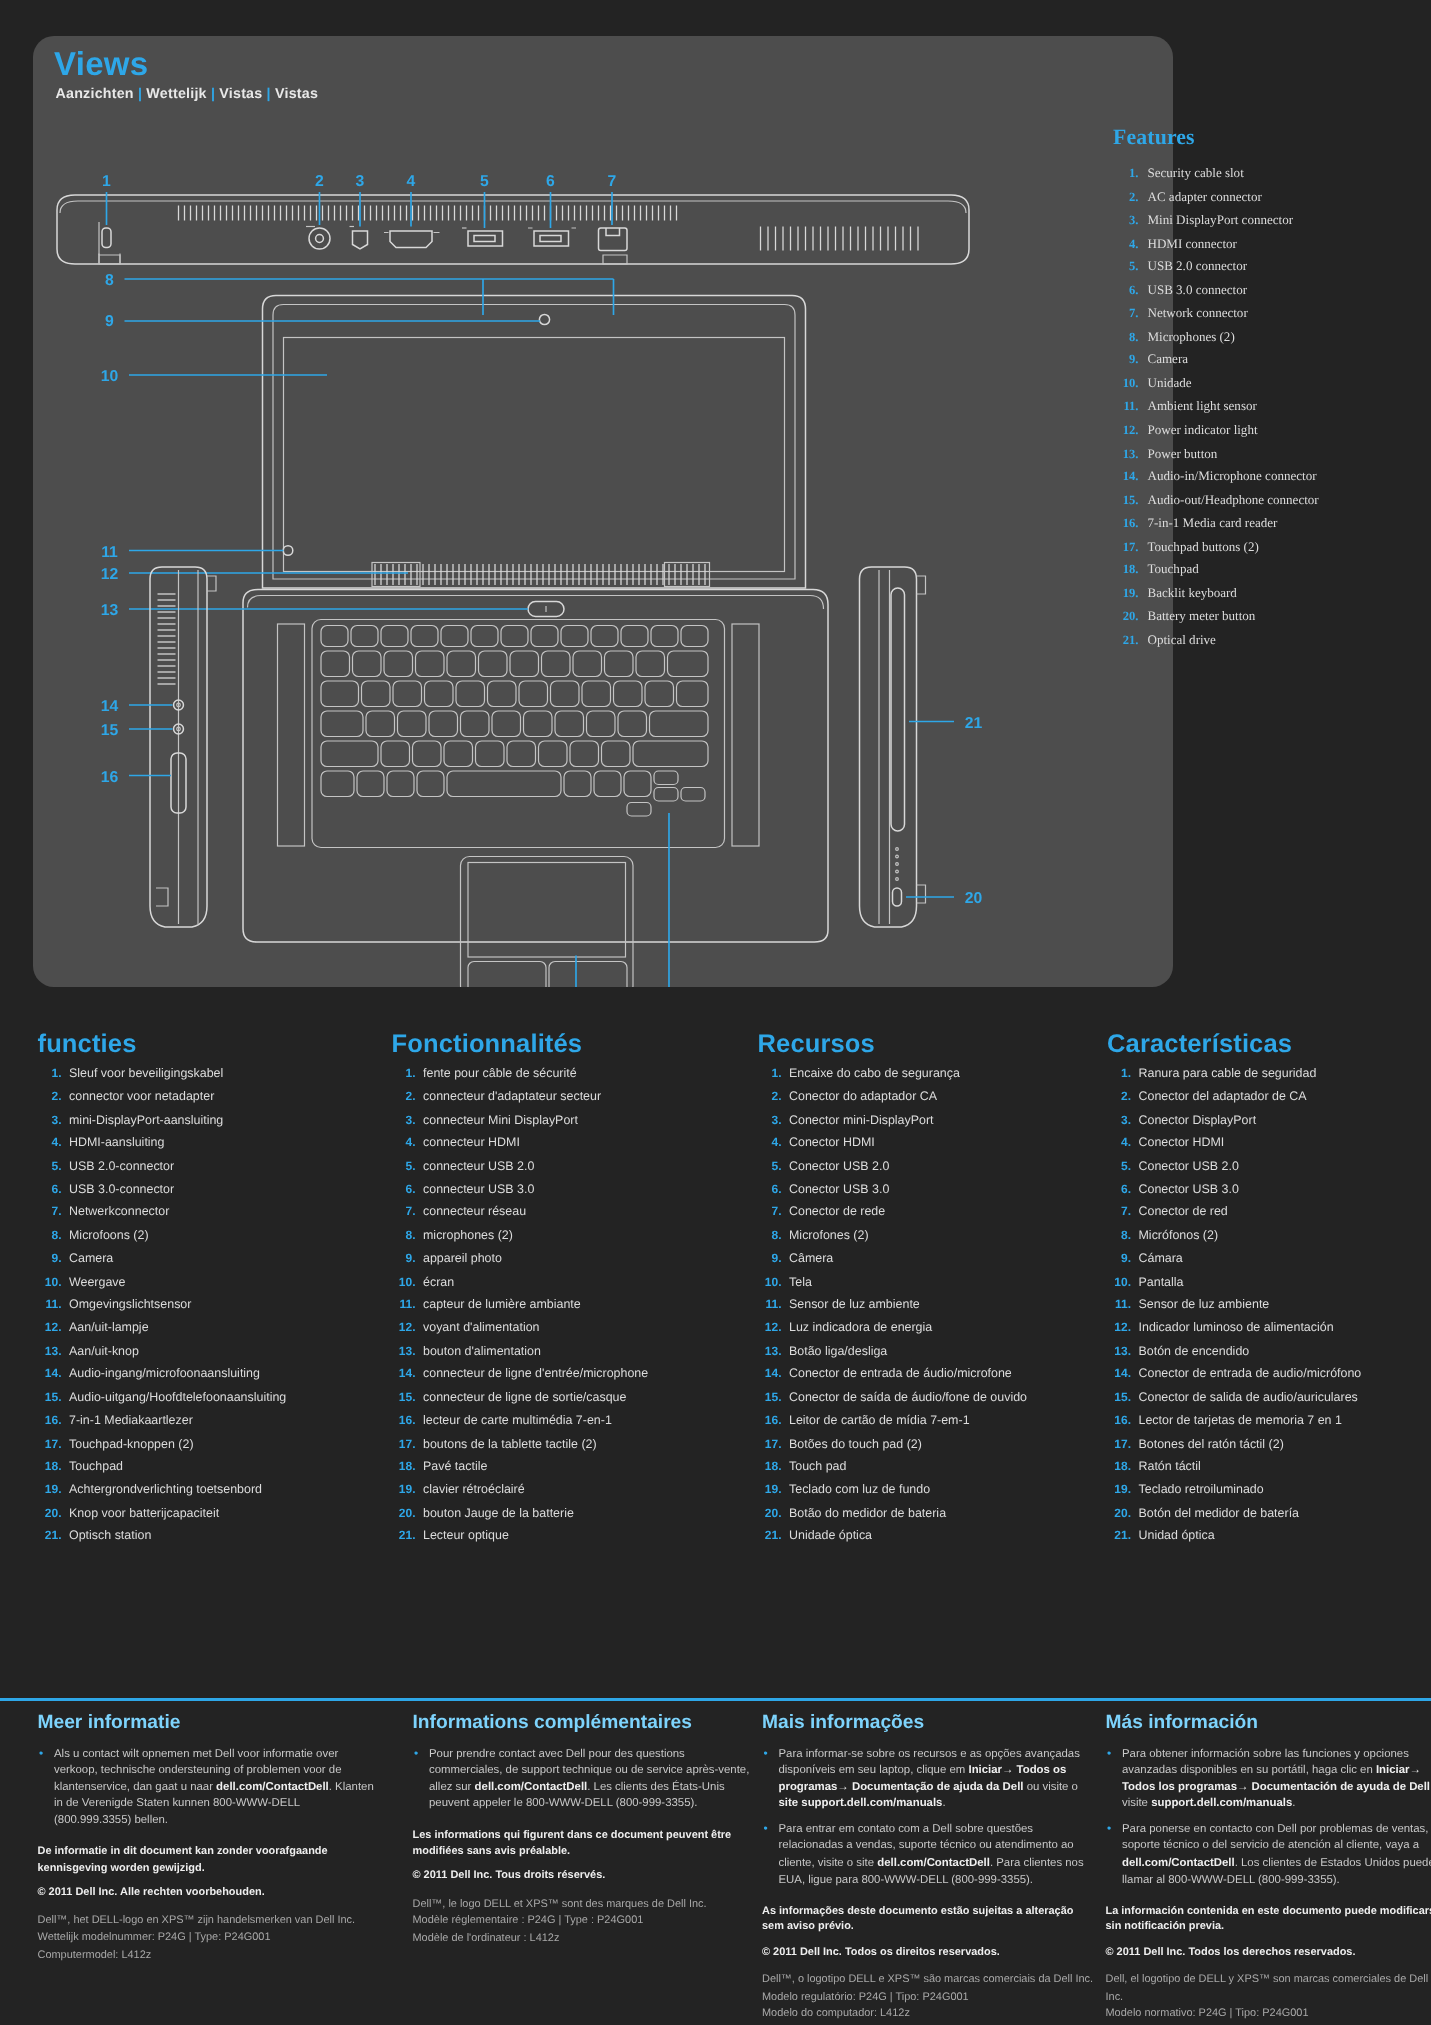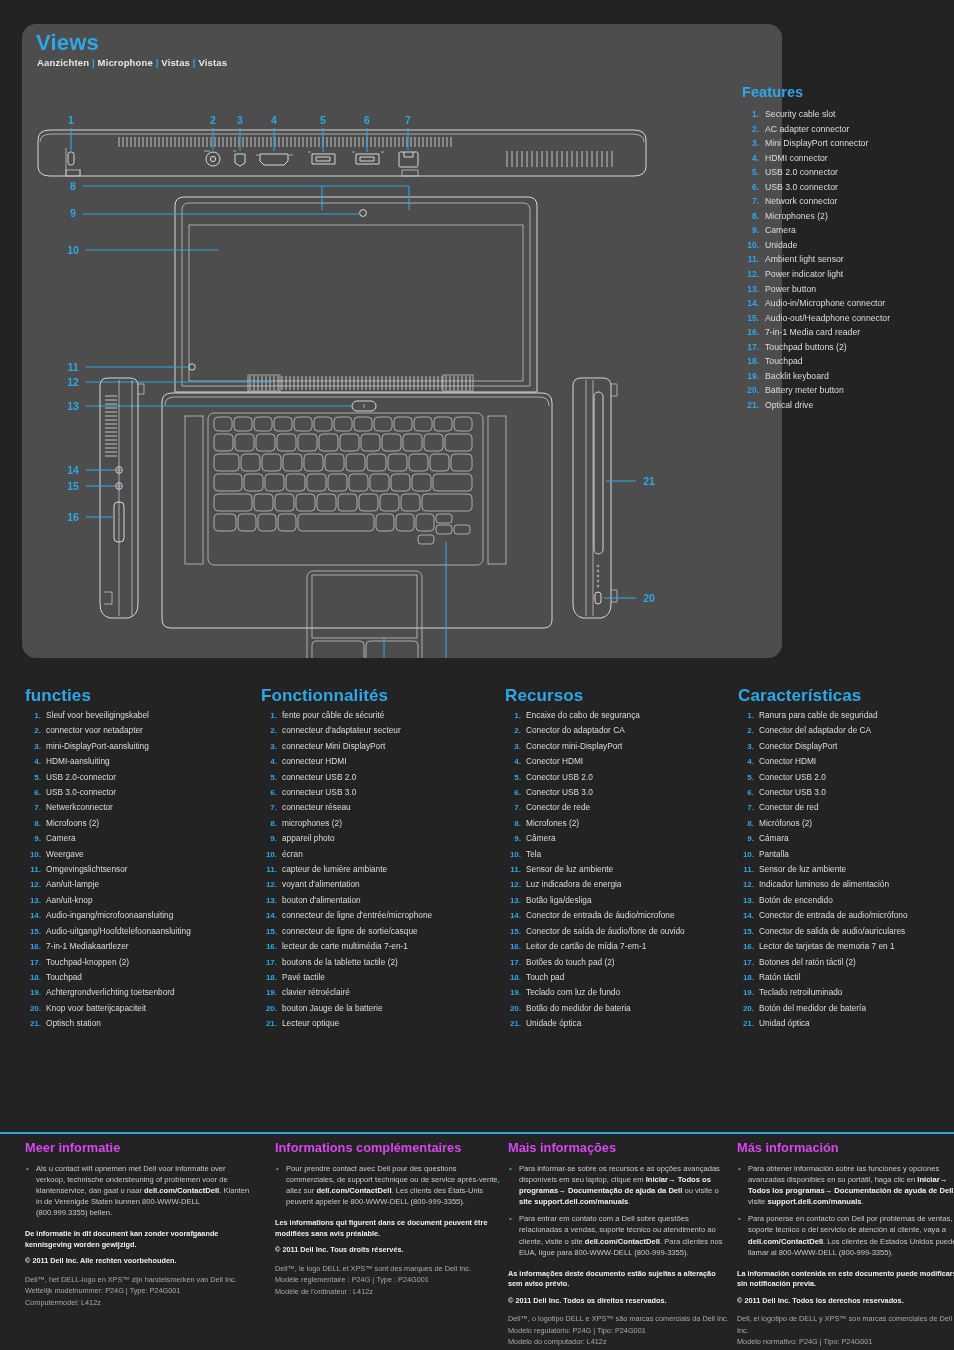--- a/index.html
+++ b/index.html
@@ -28,21 +28,21 @@
     color: #e8e8e8; font-size: 9.5px; font-weight: bold;
     letter-spacing: .15px;
   }
   .views-sub .sep { color: #2ea7e8; font-weight: bold; }
 
   
   .diagram { position: absolute; left: 0; top: 0; width: 640px; height: 634px; }
 
   
   .features {
-    position: absolute; left: 742px; top: 84px; width: 205px;
+    position: absolute; left: 742px; top: 84px; width: 205px; font-family: Liberation Serif, serif;
   }
   .col-head {
     color: #2ea7e8; font-size: 14.5px; font-weight: bold;
     margin-bottom: 7px; letter-spacing: .1px;
   }
   .flist { list-style: none; }
   .flist li {
     display: flex; align-items: baseline;
     font-size: 8.7px; line-height: 14.55px; color: #dcdcdc;
   }
@@ -69,21 +69,21 @@
     position: absolute; left: 0; top: 1132px; width: 954px; height: 1.6px;
     background: #2ea7e8;
   }
   .footer { position: absolute; left: 25px; top: 1140px; width: 925px; }
   .fcol { position: absolute; top: 0; }
   .fcol-0 { left: 0px;   width: 228px; }
   .fcol-1 { left: 250px; width: 225px; }
   .fcol-2 { left: 483px; width: 222px; }
   .fcol-3 { left: 712px; width: 228px; }
   .f-head {
-    color: #d946ef; font-size: 12.8px; font-weight: bold;
+    color: #7dd3fc; font-size: 12.8px; font-weight: bold;
     margin-bottom: 8px;
   }
   .f-bullets { list-style: none; margin-bottom: 11px; }
   .f-bullets li {
     position: relative; padding-left: 11px;
     font-size: 7.6px; line-height: 11.1px; color: #c9c9c9;
     margin-bottom: 6px;
   }
   .f-bullets li::before {
     content: "•"; position: absolute; left: 1px; top: -.5px;
@@ -112,21 +112,21 @@
   .vent { stroke: #d8d8d8; stroke-width: .85; }
 </style>
 </head>
 <body>
 
 <div class="page">
 
   <div class="views-panel">
     <div class="views-title">Views</div>
     <div class="views-sub">
-      <span>Aanzichten</span><span class="sep"> | </span><span>Microphone</span><span class="sep"> | </span><span>Vistas</span><span class="sep"> | </span><span>Vistas</span>
+      <span>Aanzichten</span><span class="sep"> | </span><span>Wettelijk</span><span class="sep"> | </span><span>Vistas</span><span class="sep"> | </span><span>Vistas</span>
     </div>
 
     <svg class="diagram" viewBox="0 0 640 634">
 
       <g>
 
         <path class="ol" d="M16 116 Q16 106 28 106 L612 106 Q624 106 624 116 L624 142 Q624 152 612 152 L28 152 Q16 152 16 142 Z"></path>
 
         <path class="ol-thin" d="M18 118 Q18 110 30 110 L610 110 Q622 110 622 118"></path>
 

